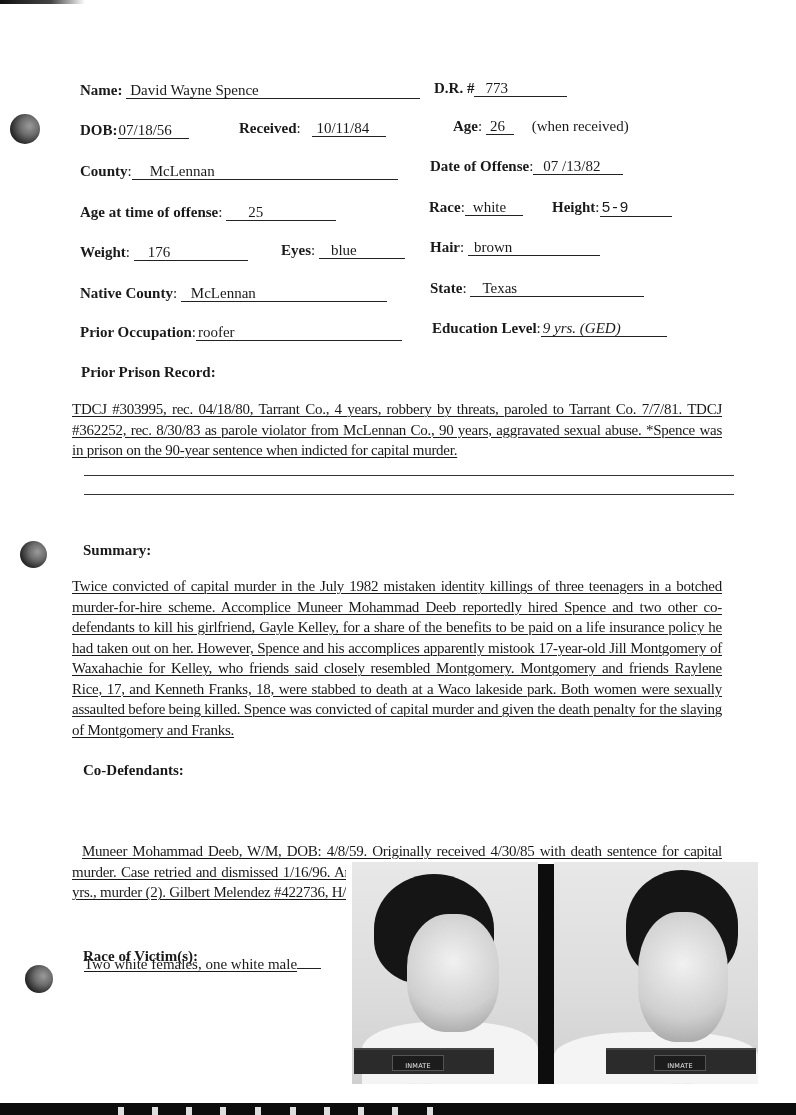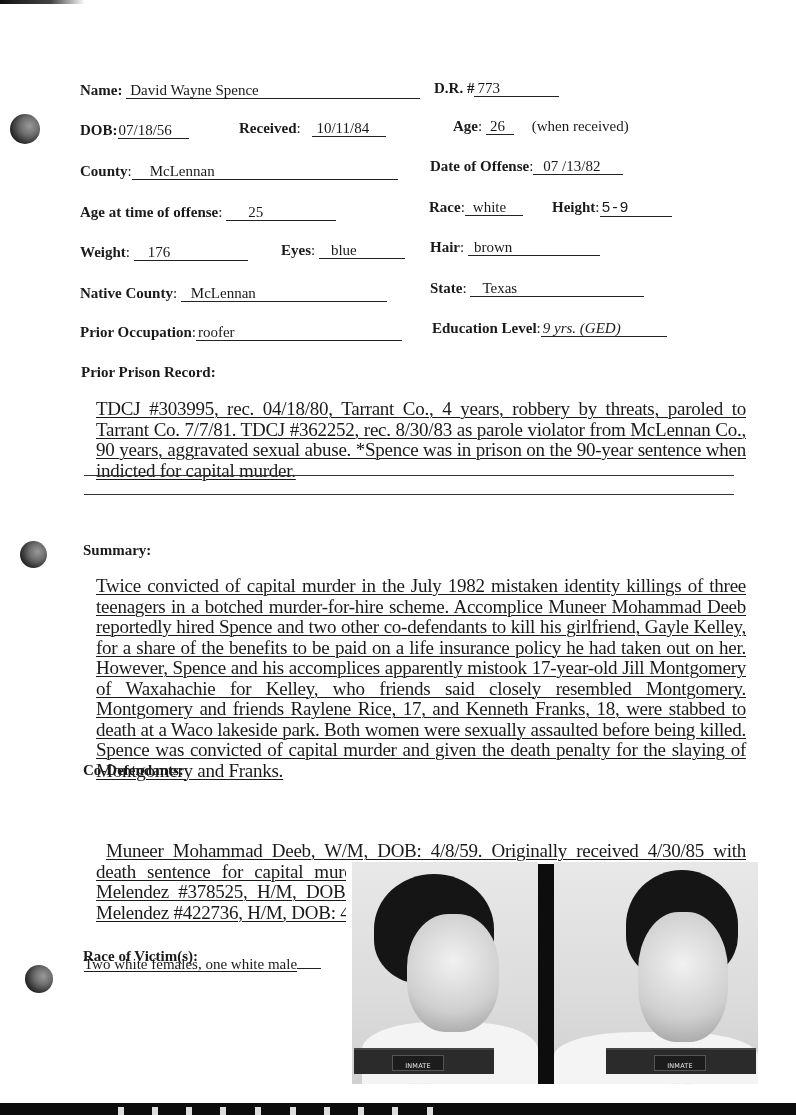--- a/index.html
+++ b/index.html
@@ -10,22 +10,22 @@
   }
   .abs { position: absolute; }
   .lbl { font-weight: bold; font-size: 15px; white-space: nowrap; }
   .val { font-weight: normal; font-size: 15px; white-space: nowrap; }
   .field { position: absolute; font-size: 15px; white-space: nowrap; }
   .field .u {
     display: inline-block; border-bottom: 1.3px solid #222;
     line-height: 15px; padding-left: 4px; font-weight: normal;
   }
   .para {
-    position: absolute; left: 96px; width: 650px;
-    font-size: 19px; line-height: 20.5px; text-align: justify;
+    position: absolute; left: 72px; width: 650px;
+    font-size: 15px; line-height: 20.5px; text-align: justify;
     text-decoration: underline; text-decoration-thickness: 1.2px; text-underline-offset: 2px;
     letter-spacing: -0.25px;
   }
   .blank-line { position: absolute; left: 84px; width: 650px; height: 0; border-top: 1.3px solid #333; }
   .hole {
     position: absolute; border-radius: 50%;
     background: radial-gradient(circle at 65% 40%, #9a9a9a 0%, #6d6d6d 35%, #2a2a2a 70%, #0e0e0e 100%);
   }
   .top-smudge {
     position: absolute; left: 0; top: 0; width: 85px; height: 4px;
@@ -62,21 +62,21 @@
 <div class="top-smudge"></div>
 <div class="hole" style="left:10px;top:114px;width:30px;height:30px;"></div>
 <div class="hole" style="left:20px;top:541px;width:27px;height:27px;"></div>
 <div class="hole" style="left:25px;top:965px;width:28px;height:28px;"></div>
 
 <div class="field" style="left:80px;top:82px;">
   <span class="lbl">Name</span><span class="lbl">:</span>
   <span class="u" style="width:290px;">David Wayne Spence</span>
 </div>
 <div class="field" style="left:434px;top:80px;">
-  <span class="lbl">D.R. #</span><span class="u" style="width:82px;padding-left:3px;">773</span>
+  <span class="lbl">D.R. #</span><span class="u" style="width:82px;padding-left:11px;">773</span>
 </div>
 
 <div class="field" style="left:80px;top:122px;">
   <span class="lbl">DOB</span><span class="lbl">:</span><span class="u" style="width:70px;padding-left:1px;">07/18/56</span>
 </div>
 <div class="field" style="left:239px;top:120px;">
   <span class="lbl">Received</span><span class="val">:</span>
   <span class="u" style="width:70px;margin-left:8px;">10/11/84</span>
 </div>
 <div class="field" style="left:453px;top:118px;">

